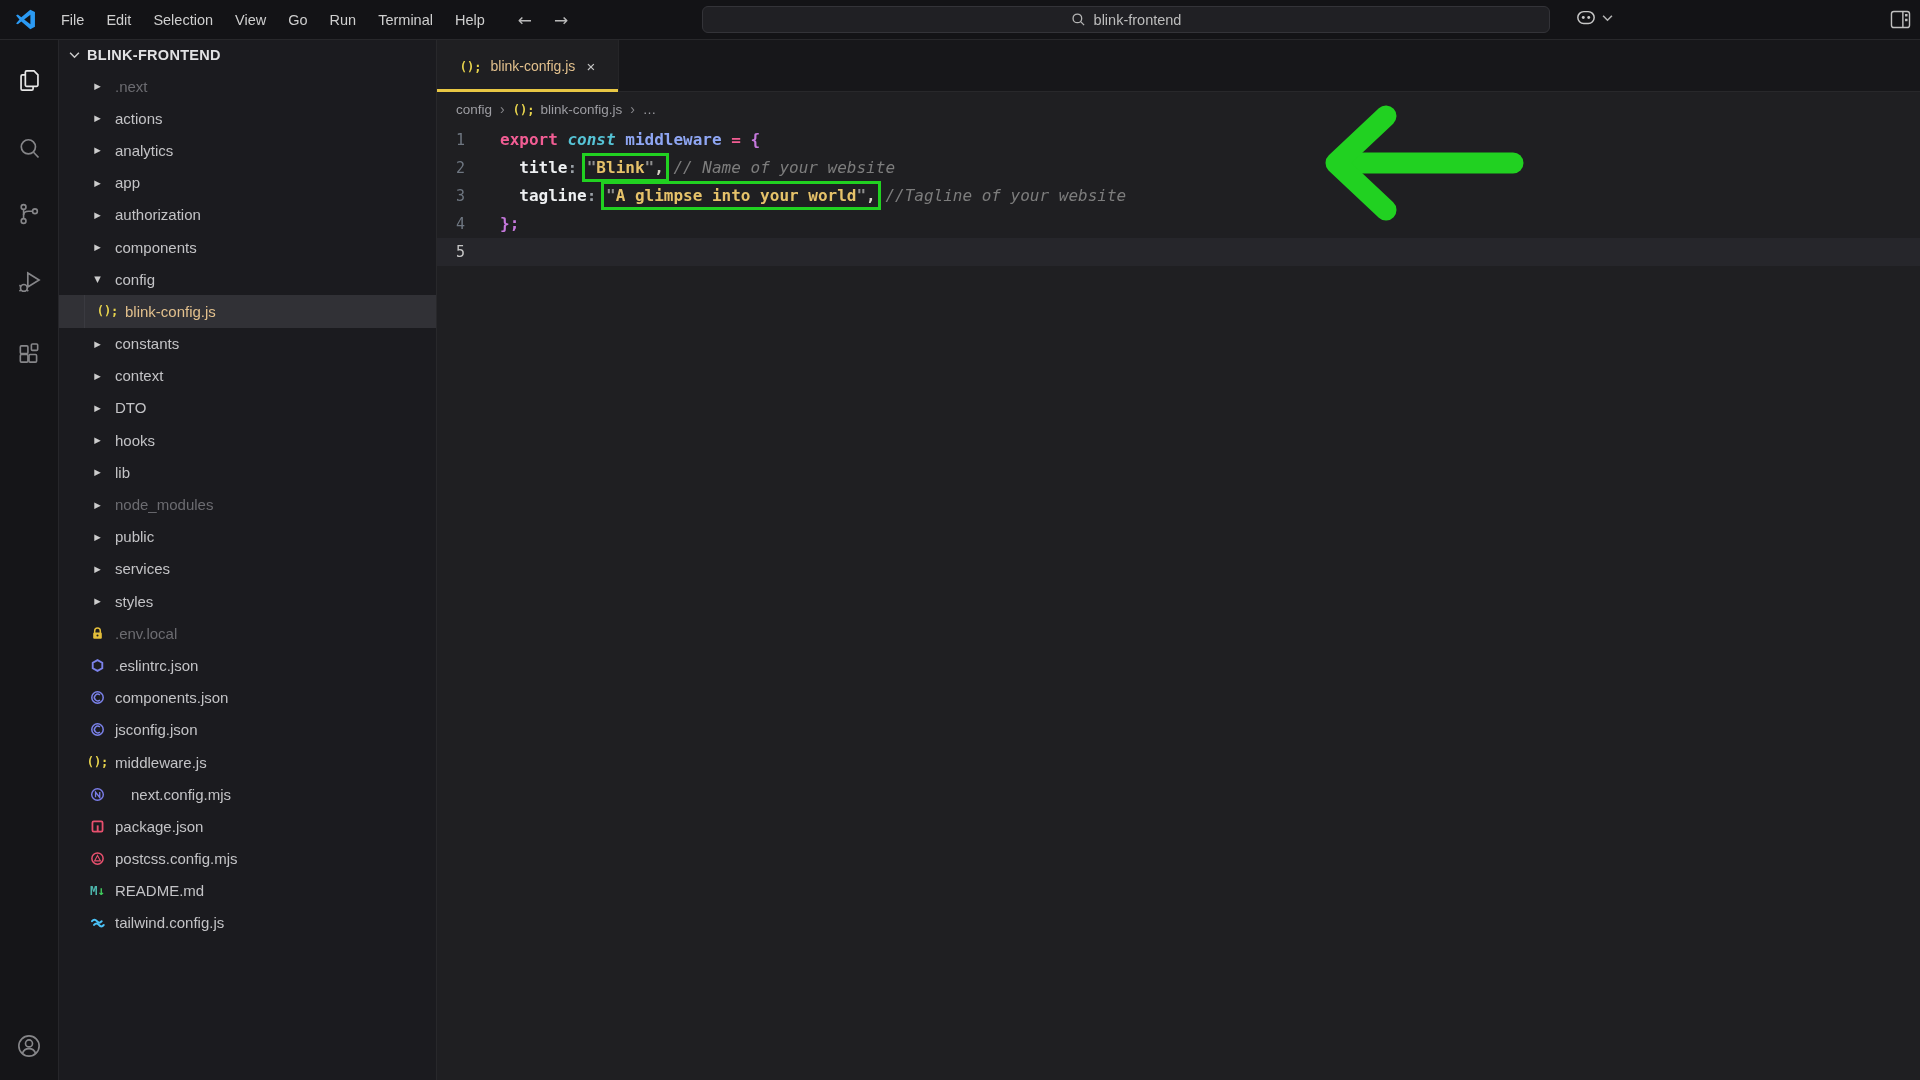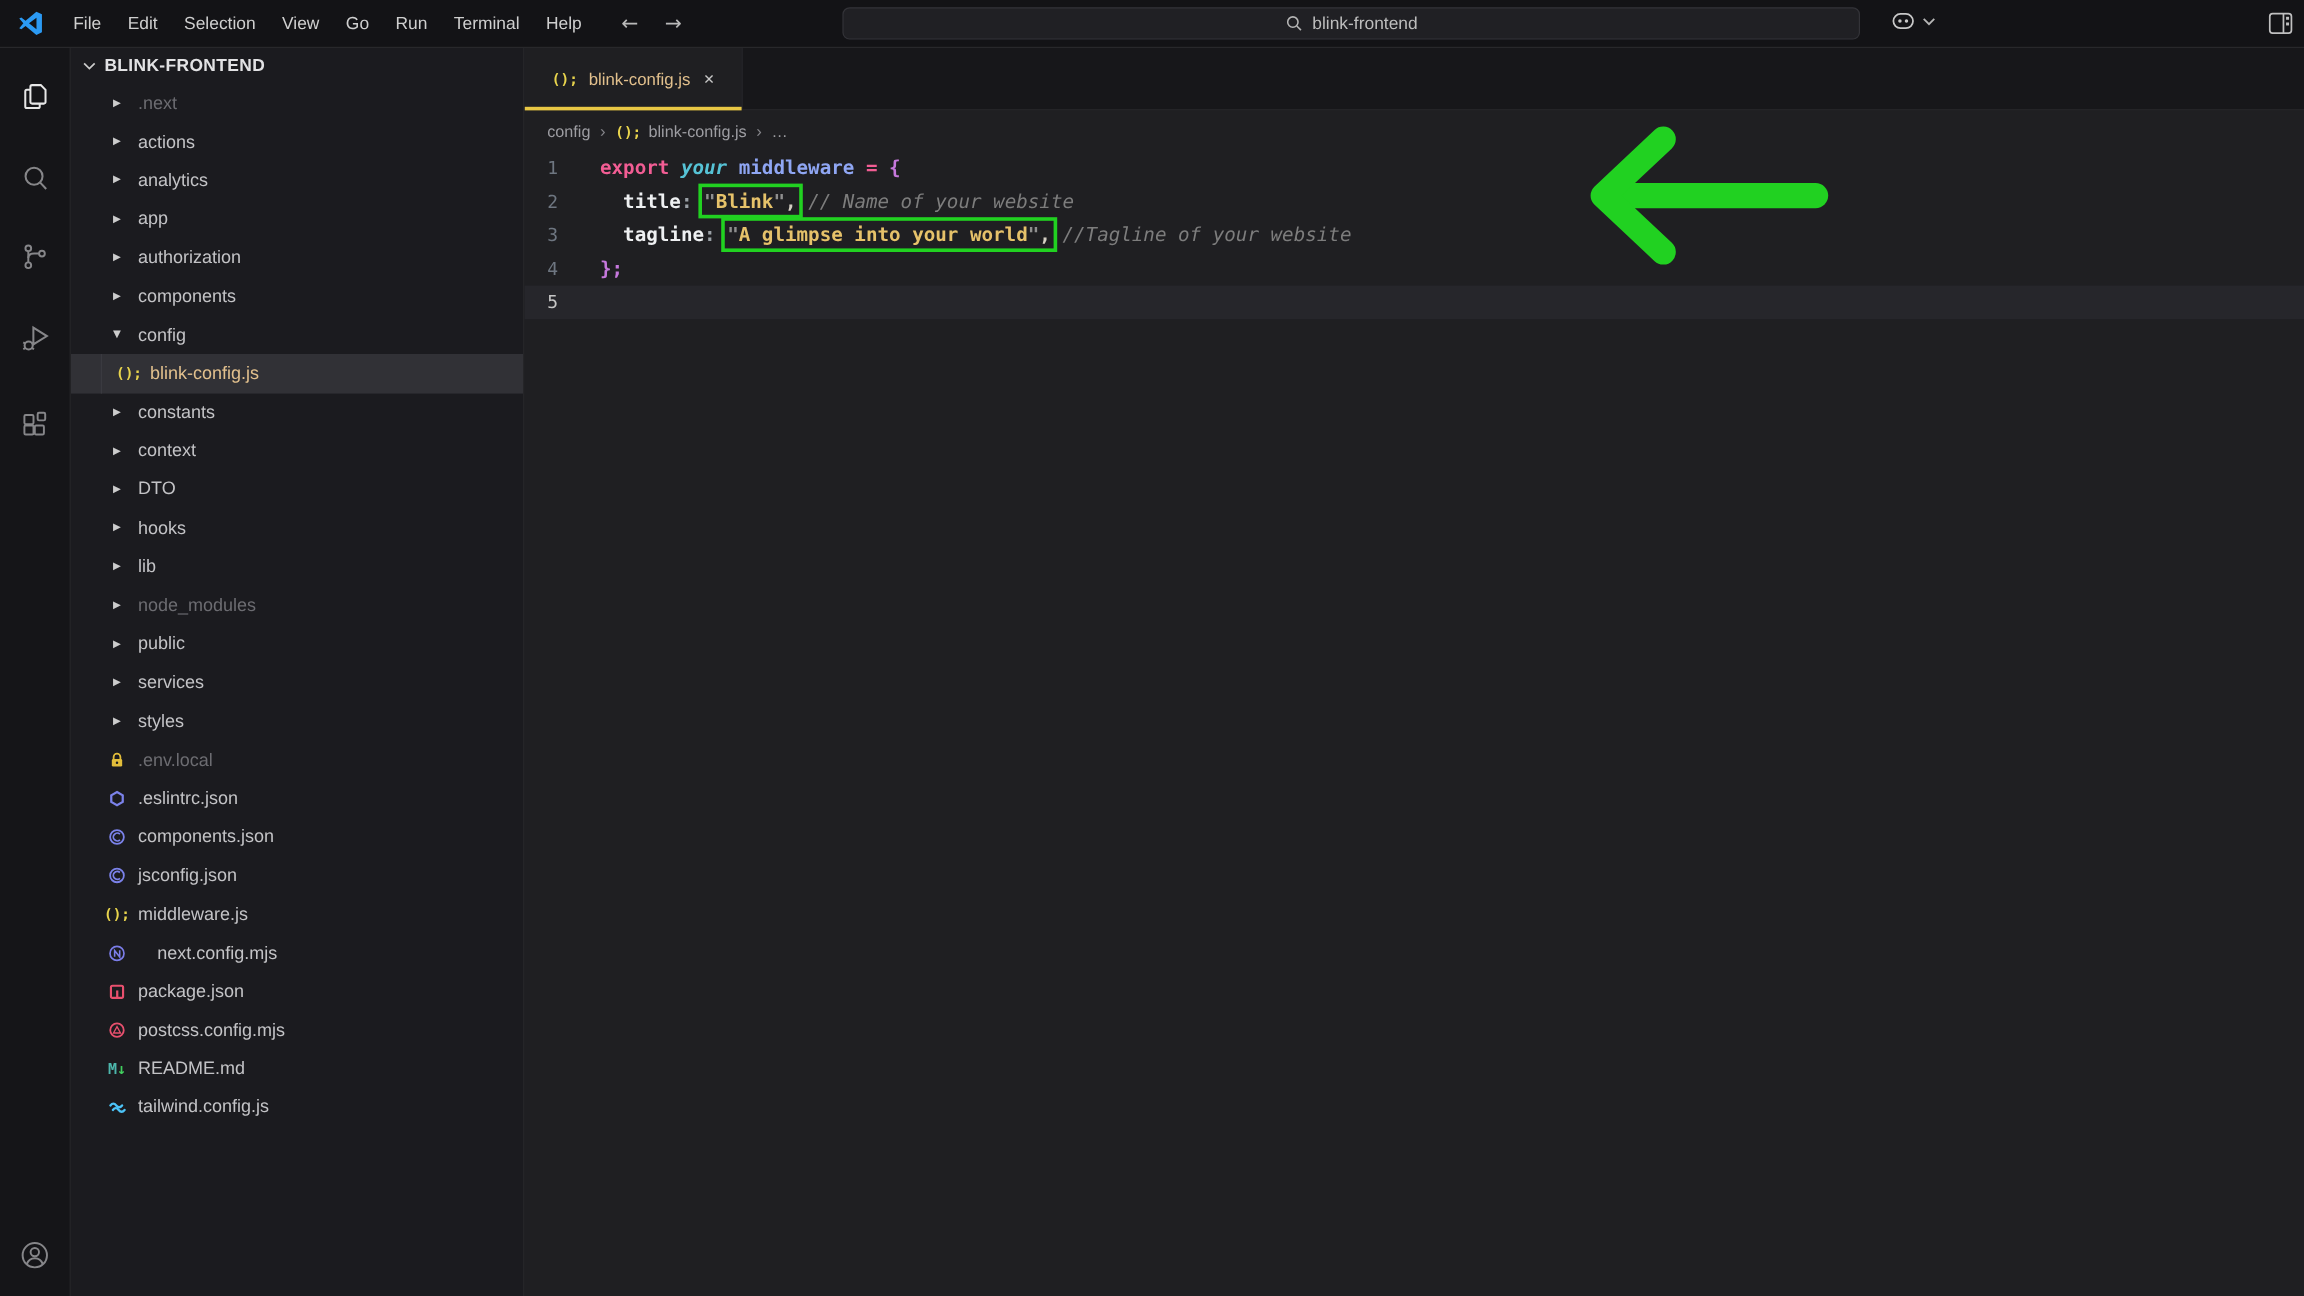--- a/index.html
+++ b/index.html
@@ -375,21 +375,21 @@
         <span><span class="jsglyph">();</span></span>
         <span>blink-config.js</span>
       </span>
       <span class="bc-sep">›</span>
       <span class="bc-item">
           <span>…</span>
         </span>
     </div>
     <div class="code-region">
       <div>
-          <div class="code-line"><span class="ln">1</span><span class="lc"><span class="kw">export</span><span class="pn2"> </span><span class="cst">your</span><span class="pn2"> </span><span class="vr">middleware</span><span class="pn2"> </span><span class="op">=</span><span class="pn2"> </span><span class="br">{</span></span></div>
+          <div class="code-line"><span class="ln">1</span><span class="lc"><span class="kw">export</span><span class="pn2"> </span><span class="cst">const</span><span class="pn2"> </span><span class="vr">middleware</span><span class="pn2"> </span><span class="op">=</span><span class="pn2"> </span><span class="br">{</span></span></div>
           <div class="code-line"><span class="ln">2</span><span class="lc"><span class="pn2">  </span><span class="prop">title</span><span class="pn">:</span><span class="pn2"> </span><span class="green-box"><span class="q">"</span><span class="str">Blink</span><span class="q">"</span><span class="pn2">,</span></span><span class="pn2"> </span><span class="com">// Name of your website</span></span></div>
           <div class="code-line"><span class="ln">3</span><span class="lc"><span class="pn2">  </span><span class="prop">tagline</span><span class="pn">:</span><span class="pn2"> </span><span class="green-box"><span class="q">"</span><span class="str">A glimpse into your world</span><span class="q">"</span><span class="pn2">,</span></span><span class="pn2"> </span><span class="com">//Tagline of your website</span></span></div>
           <div class="code-line"><span class="ln">4</span><span class="lc"><span class="br">}</span><span class="br">;</span></span></div>
           <div class="code-line current"><span class="ln">5</span><span class="lc"></span></div>
         </div>
     </div>
   </div>
 
   <div class="annotation-arrow">
     <svg class="icon" width="205" height="118" viewBox="0 0 205 118">

